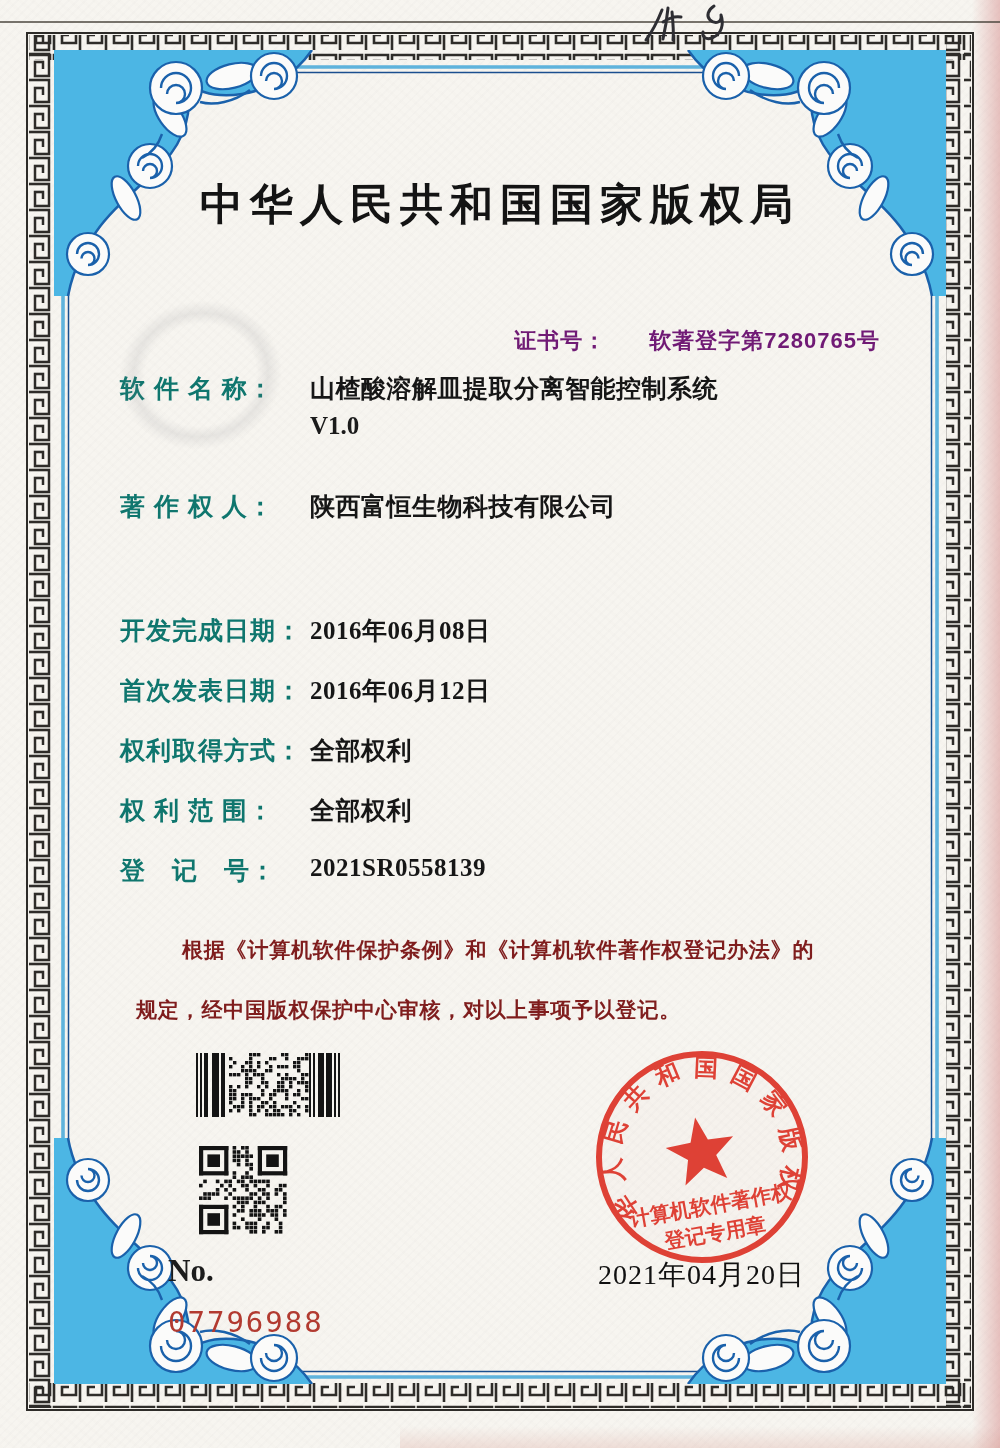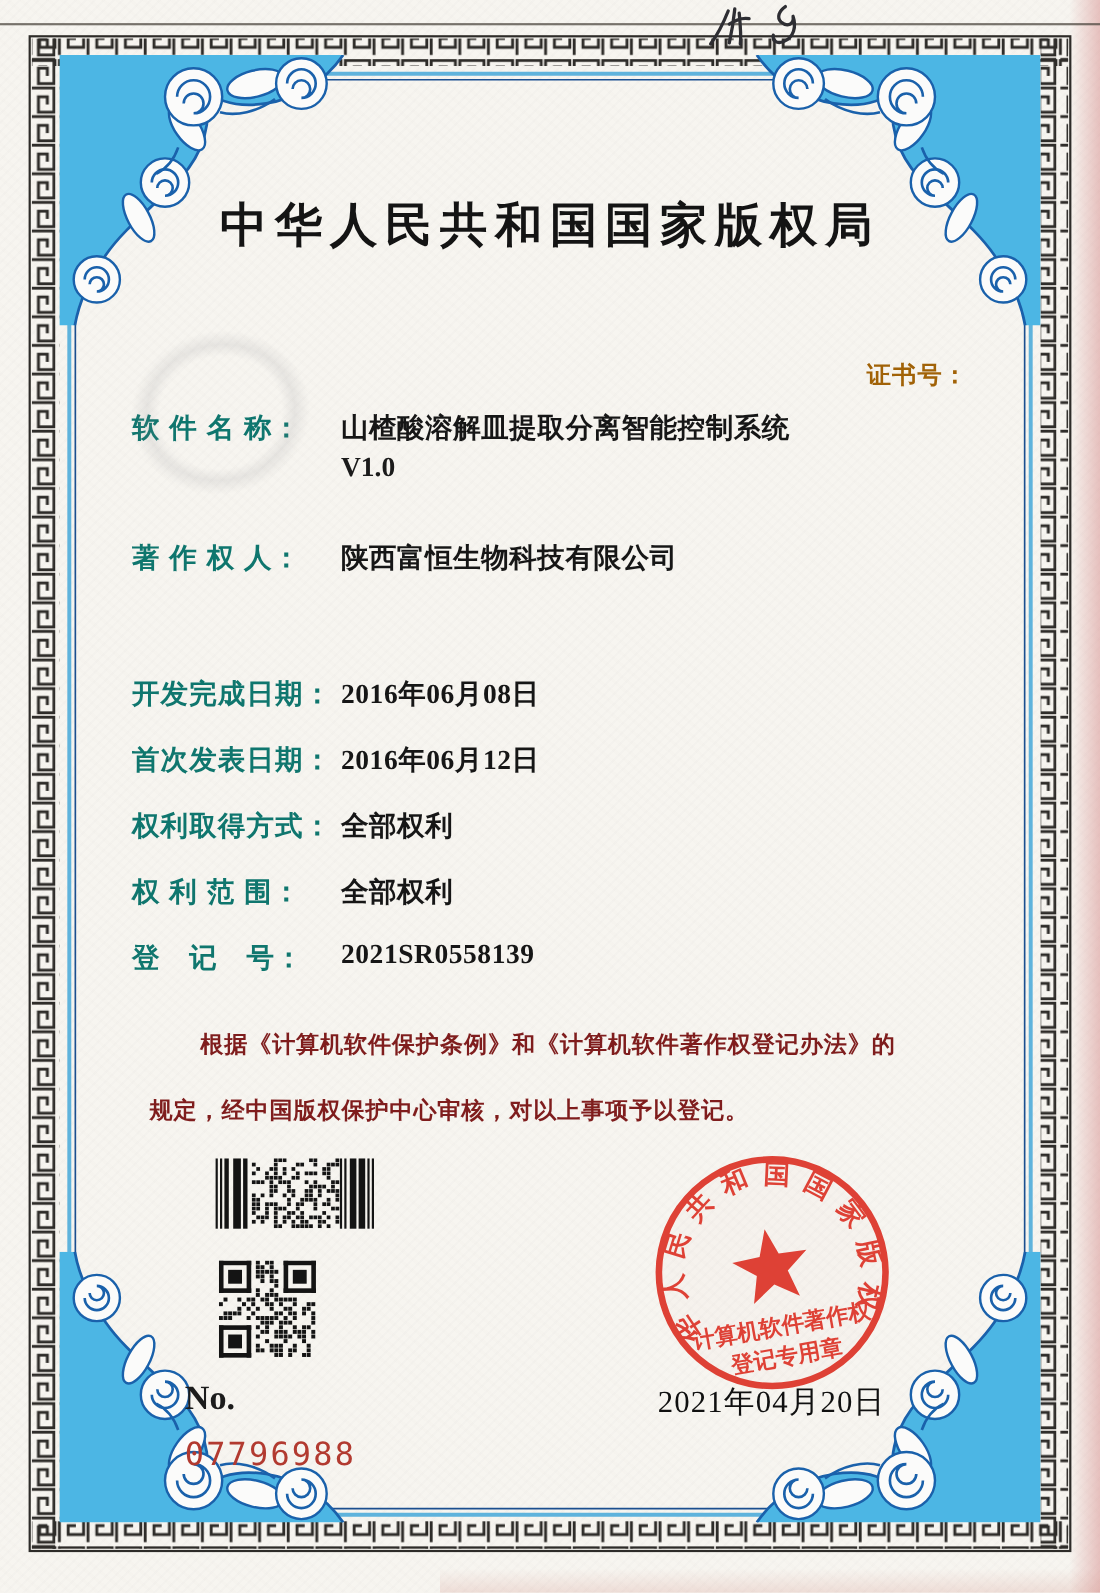--- a/index.html
+++ b/index.html
@@ -28,34 +28,34 @@
     position:absolute;left:0;top:21px;width:100%;height:2px;background:#4c473f;opacity:.75;z-index:3;
   }
   .handwriting{position:absolute;left:618px;top:0;width:150px;height:46px;z-index:6;}
   .border-svg{position:absolute;inset:0;z-index:4;}
   .innerlines-svg{position:absolute;inset:0;z-index:4;}
   .flourish{position:absolute;width:268px;height:246px;z-index:5;}
   .fl-tl{left:54px;top:50px;}
   .fl-tr{right:54px;top:50px;transform:scaleX(-1);}
   .fl-bl{left:54px;bottom:64px;transform:scaleY(-1);}
   .fl-br{right:54px;bottom:64px;transform:scale(-1,-1);}
-  .content{position:absolute;inset:0;z-index:7;border-radius:23px;}
+  .content{position:absolute;inset:0;z-index:7;}
   .authority-title{
     position:absolute;left:0;top:176px;width:100%;text-align:center;
     font-family:"Liberation Serif", serif;
     font-size:43px;font-weight:800;letter-spacing:7px;color:#141414;
   }
   .cert-title{
     position:absolute;left:0;top:244px;width:100%;text-align:center;
     font-family:"Liberation Serif", serif;
     font-size:48px;font-weight:800;letter-spacing:3px;color:#101010;
   }
   .cert-no-row{
     position:absolute;right:120px;top:326px;display:flex;gap:43px;
-    font-size:22px;font-weight:700;letter-spacing:1px;color:#a16207;
+    font-size:22px;font-weight:700;letter-spacing:1px;color:#701a75;
   }
   .stamp-smudge{
     position:absolute;left:118px;top:300px;width:165px;height:150px;z-index:6;
     border-radius:50%;transform:rotate(-12deg);
     background:radial-gradient(ellipse at center, rgba(130,130,135,0) 48%, rgba(130,130,135,.14) 58%, rgba(130,130,135,0) 70%);
   }
   .field-row{position:absolute;left:120px;width:770px;}
   .field-label{
     display:inline-block;font-size:25px;font-weight:700;letter-spacing:1px;color:#0f766e;
     white-space:pre;
@@ -211,20 +211,21 @@
     </g>
   </g>
 </svg>
 
 <div class="content">
 
   <div class="authority-title">中华人民共和国国家版权局</div>
 
   <div class="cert-no-row">
     <span>证书号：</span>
+    <span>软著登字第7280765号</span>
   </div>
 
   <div class="stamp-smudge"></div>
 
   <div class="field-row" style="top:372px;">
     <span class="field-label">软 件 名 称：</span>
     <span class="field-value">山楂酸溶解皿提取分离智能控制系统</span>
     <span class="field-value-line2">V1.0</span>
   </div>
 

